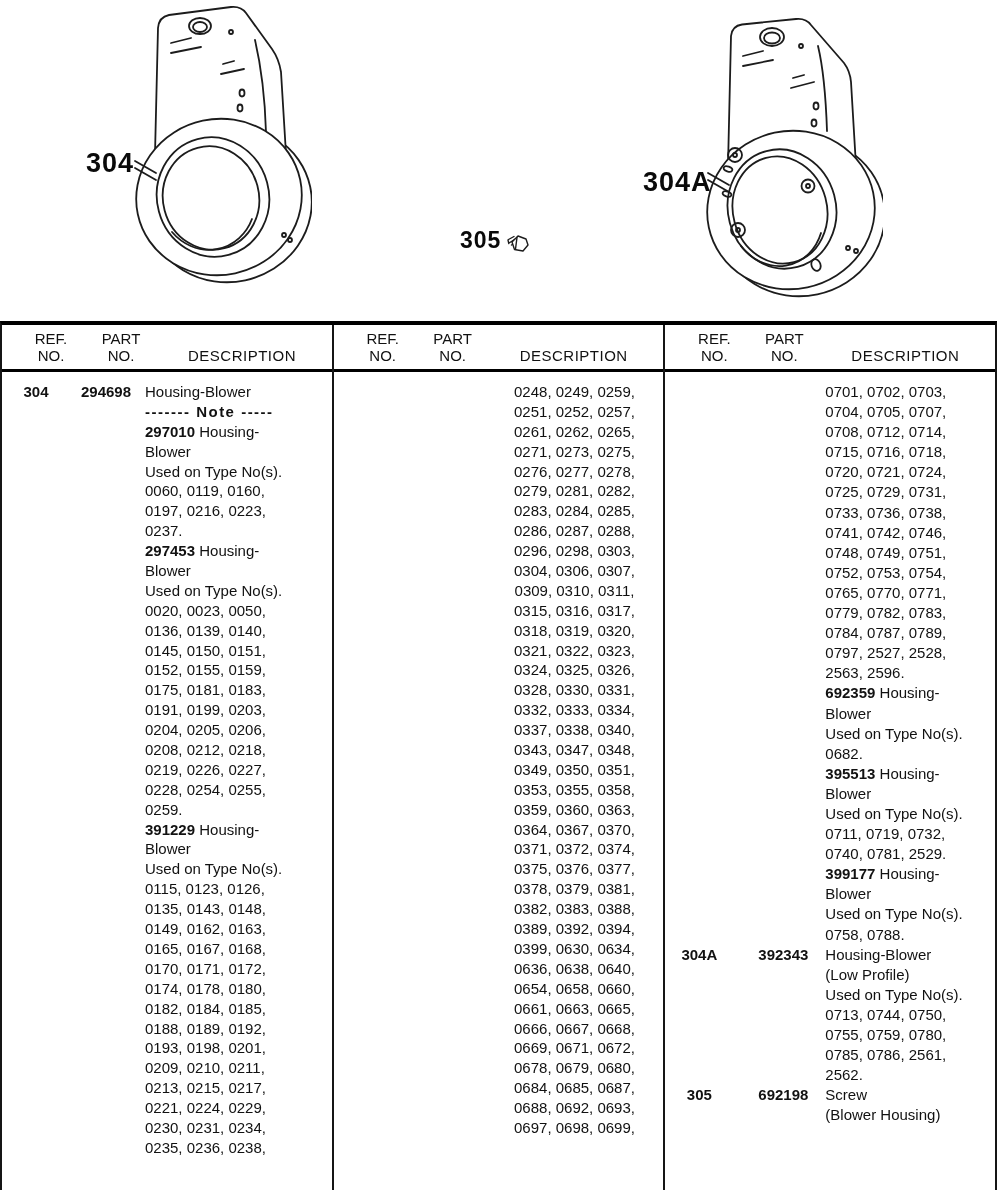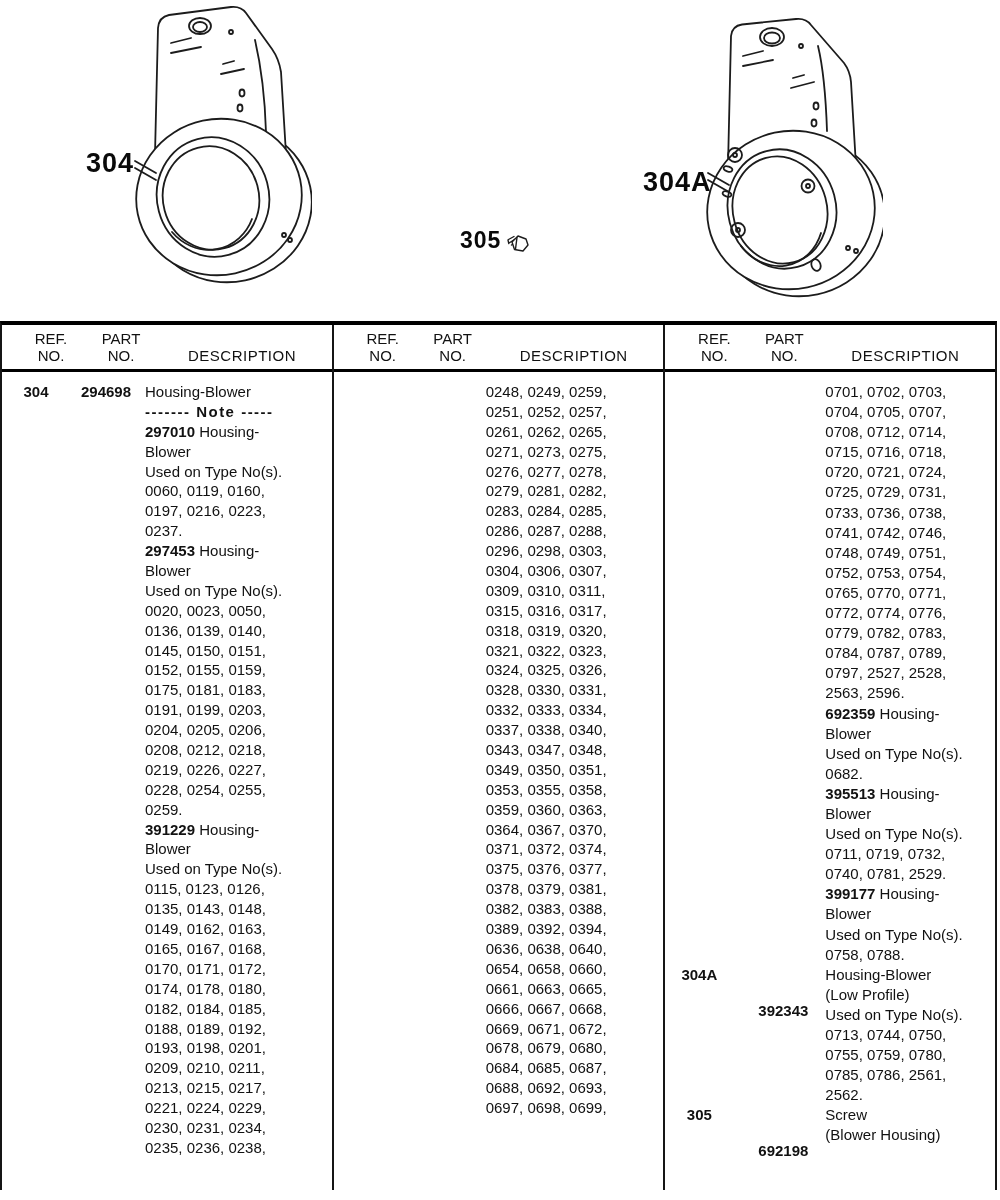--- a/index.html
+++ b/index.html
@@ -23,22 +23,22 @@
   .tcol-head{height:44px;border-bottom:3px solid #000;position:relative;flex:0 0 auto;font-size:15px;line-height:17px;}
   .h-ref{position:absolute;left:18px;top:5px;width:62px;text-align:center;}
   .h-part{position:absolute;left:88px;top:5px;width:62px;text-align:center;}
   .h-desc{position:absolute;left:178px;top:22px;font-size:15px;letter-spacing:0.5px;margin-left:8px;}
   .tcol-body{padding-top:10px;flex:1 1 auto;overflow:hidden;}
   .line{display:flex;font-size:15px;line-height:19.9px;height:19.9px;white-space:nowrap;}
   .tcol:nth-child(3) .line{line-height:20.1px;height:20.1px;}
   .line .ref{width:68px;flex:0 0 auto;text-align:center;font-weight:bold;}
   .line .part{width:75px;flex:0 0 auto;padding-left:11px;box-sizing:border-box;font-weight:bold;}
   .line .desc{flex:1 1 auto;min-width:0;}
-  .tcol:nth-child(2) .desc{padding-left:9px;}
-  .tcol:nth-child(3) .part{width:92px;padding-left:25px;margin-top:36px;}
+  .tcol:nth-child(2) .desc{padding-left:9px;text-align:center;}
+  .tcol:nth-child(3) .part{width:92px;padding-left:25px;}
   .b{font-weight:bold;margin-top:9px;}
   .dashes{letter-spacing:1.5px;}
 </style>
 </head>
 <body>
 
 <div class="page">
 
   <div class="fig-label lbl-304">304</div>
   <svg class="fig-svg svg-304" width="185" height="290" viewBox="0 0 185 290">
@@ -450,20 +450,25 @@
             <span class="desc"><span>0382, 0383, 0388,</span></span>
           </div>
           <div class="line">
             <span class="ref"></span>
             <span class="part"></span>
             <span class="desc"><span>0389, 0392, 0394,</span></span>
           </div>
           <div class="line">
             <span class="ref"></span>
             <span class="part"></span>
+            <span class="desc"><span>0399, 0630, 0634,</span></span>
+          </div>
+          <div class="line">
+            <span class="ref"></span>
+            <span class="part"></span>
             <span class="desc"><span>0636, 0638, 0640,</span></span>
           </div>
           <div class="line">
             <span class="ref"></span>
             <span class="part"></span>
             <span class="desc"><span>0654, 0658, 0660,</span></span>
           </div>
           <div class="line">
             <span class="ref"></span>
             <span class="part"></span>
@@ -559,25 +564,20 @@
             <span class="desc"><span>0752, 0753, 0754,</span></span>
           </div>
           <div class="line">
             <span class="ref"></span>
             <span class="part"></span>
             <span class="desc"><span>0765, 0770, 0771,</span></span>
           </div>
           <div class="line">
             <span class="ref"></span>
             <span class="part"></span>
-            <span class="desc"><span>0772, 0774, 0776,</span></span>
-          </div>
-          <div class="line">
-            <span class="ref"></span>
-            <span class="part"></span>
             <span class="desc"><span>0779, 0782, 0783,</span></span>
           </div>
           <div class="line">
             <span class="ref"></span>
             <span class="part"></span>
             <span class="desc"><span>0784, 0787, 0789,</span></span>
           </div>
           <div class="line">
             <span class="ref"></span>
             <span class="part"></span>

